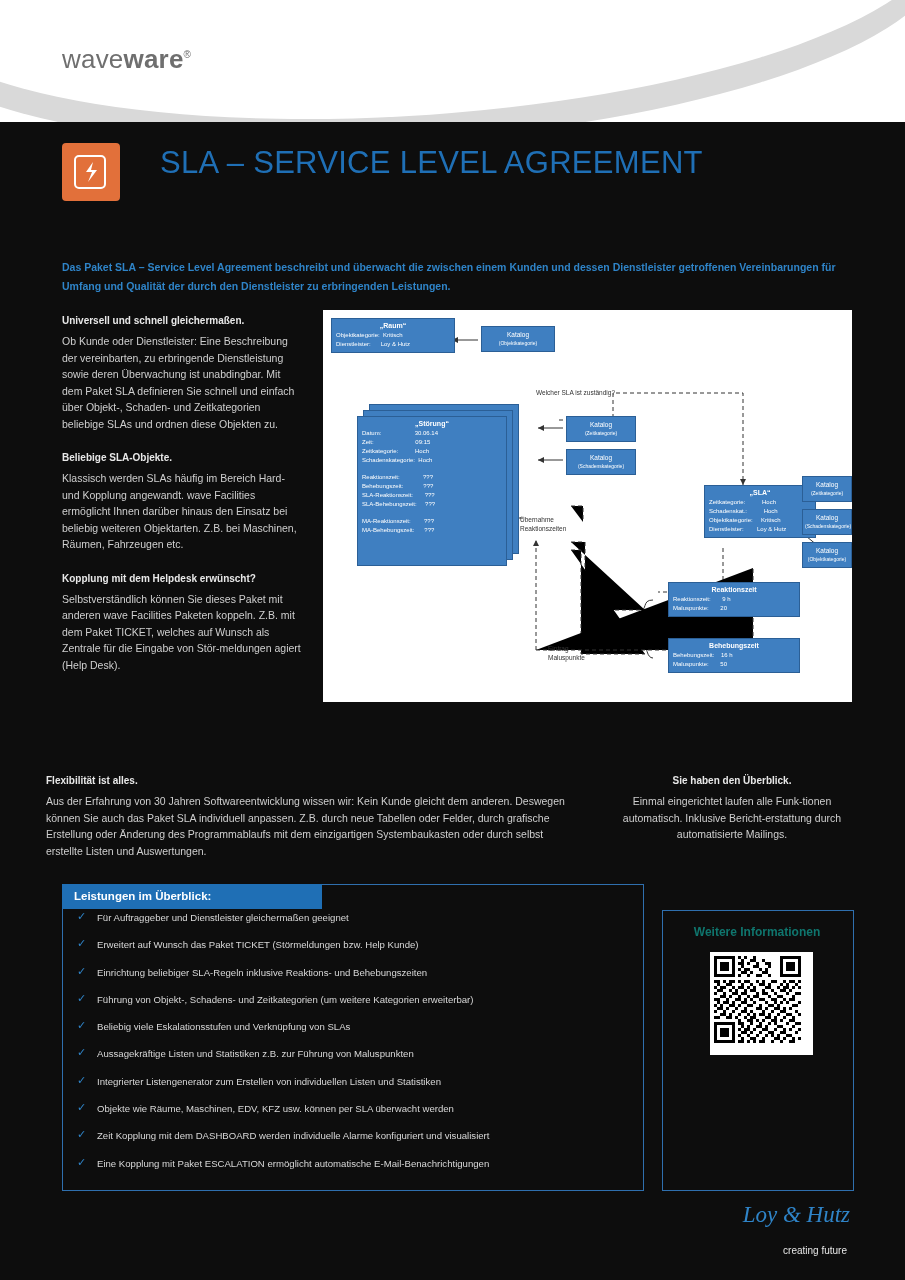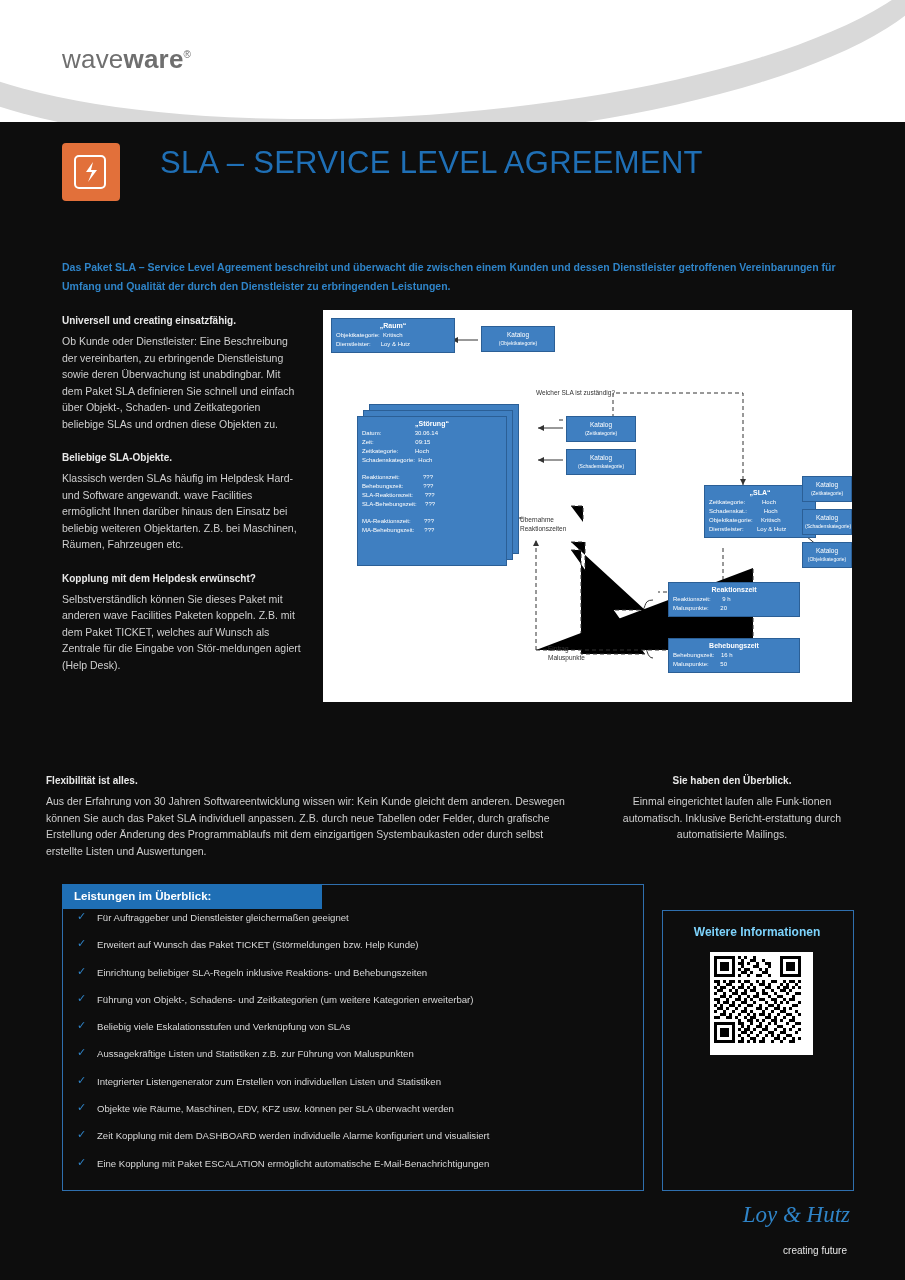--- a/index.html
+++ b/index.html
@@ -43,21 +43,21 @@
   .mid-right{position:absolute;left:612px;top:775px;width:240px;text-align:center;}
   
   .ben{position:absolute;left:62px;top:884px;width:580px;height:305px;border:1px solid #2f6fae;}
   .ben-hd{position:absolute;left:62px;top:884px;width:260px;height:25px;background:#1f6fb5;
       color:#fff;font-size:11.5px;font-weight:700;line-height:25px;padding-left:12px;box-sizing:border-box;}
   .ben ul{list-style:none;margin:0;padding:26px 0 0 0;}
   .ben li{position:relative;font-size:9.6px;color:#d8d8d8;padding:0 18px 0 34px;line-height:13px;margin-bottom:14.3px;}
   .ben li .chk{position:absolute;left:14px;top:-1px;color:#2f84c8;font-size:11px;}
   
   .info{position:absolute;left:662px;top:910px;width:190px;height:279px;border:1px solid #2f6fae;}
-  .info-title{position:absolute;left:662px;top:925px;width:190px;text-align:center;color:#7dd3fc;font-size:12px;font-weight:700;}
+  .info-title{position:absolute;left:662px;top:925px;width:190px;text-align:center;color:#0f766e;font-size:12px;font-weight:700;}
   .qr{position:absolute;left:710px;top:952px;width:95px;height:95px;background:#fff;padding:4px;}
   
   .sig{position:absolute;right:55px;bottom:52px;font-size:23px;color:#2f84c8;font-style:italic;font-family:"Liberation Serif",serif;}
   .tag{position:absolute;right:58px;bottom:24px;font-size:10px;color:#e6e6e6;}
 </style>
 </head>
 <body>
 
 <div class="page">
 
@@ -72,24 +72,24 @@
   <div class="icon-box">
     <svg width="34" height="38" viewBox="0 0 34 38">
       <path d="M5 3 h22 a4 4 0 0 1 4 4 v24 a4 4 0 0 1 -4 4 h-22 a4 4 0 0 1 -4 -4 v-24 a4 4 0 0 1 4 -4 z" fill="none" stroke="#ffffff" stroke-width="2"></path>
       <path d="M19 9 l-7 10 h6 l-4 10 l9 -12 h-6 z" fill="#ffffff"></path>
     </svg>
   </div>
   <div class="title">SLA – SERVICE LEVEL AGREEMENT</div>
   <div class="lede">Das Paket SLA – Service Level Agreement beschreibt und überwacht die zwischen einem Kunden und dessen Dienstleister getroffenen Vereinbarungen für Umfang und Qualität der durch den Dienstleister zu erbringenden Leistungen.</div>
 
   <div class="col-left">
-    <p class="h-sub">Universell und creating einsatzfähig.</p>
+    <p class="h-sub">Universell und schnell gleichermaßen.</p>
     <p class="p-body">Ob Kunde oder Dienstleister: Eine Beschreibung der vereinbarten, zu erbringende Dienstleistung sowie deren Überwachung ist unabdingbar. Mit dem Paket SLA definieren Sie schnell und einfach über Objekt-, Schaden- und Zeitkategorien beliebige SLAs und ordnen diese Objekten zu.</p>
     <p class="h-sub">Beliebige SLA-Objekte.</p>
-    <p class="p-body">Klassisch werden SLAs häufig im Helpdesk Hard- und Software angewandt. wave Facilities ermöglicht Ihnen darüber hinaus den Einsatz bei beliebig weiteren Objektarten. Z.B. bei Maschinen, Räumen, Fahrzeugen etc.</p>
+    <p class="p-body">Klassisch werden SLAs häufig im Bereich Hard- und Kopplung angewandt. wave Facilities ermöglicht Ihnen darüber hinaus den Einsatz bei beliebig weiteren Objektarten. Z.B. bei Maschinen, Räumen, Fahrzeugen etc.</p>
     <p class="h-sub">Kopplung mit dem Helpdesk erwünscht?</p>
     <p class="p-body">Selbstverständlich können Sie dieses Paket mit anderen wave Facilities Paketen koppeln. Z.B. mit dem Paket TICKET, welches auf Wunsch als Zentrale für die Eingabe von Stör-meldungen agiert (Help Desk).</p>
   </div>
 
   <div class="diagram">
 
     <svg class="dg-svg" width="529" height="392">
       <defs>
         <marker id="ar" markerWidth="7" markerHeight="7" refX="6" refY="3" orient="auto">
           <path d="M0,0 L6,3 L0,6 z" fill="#333"></path>

